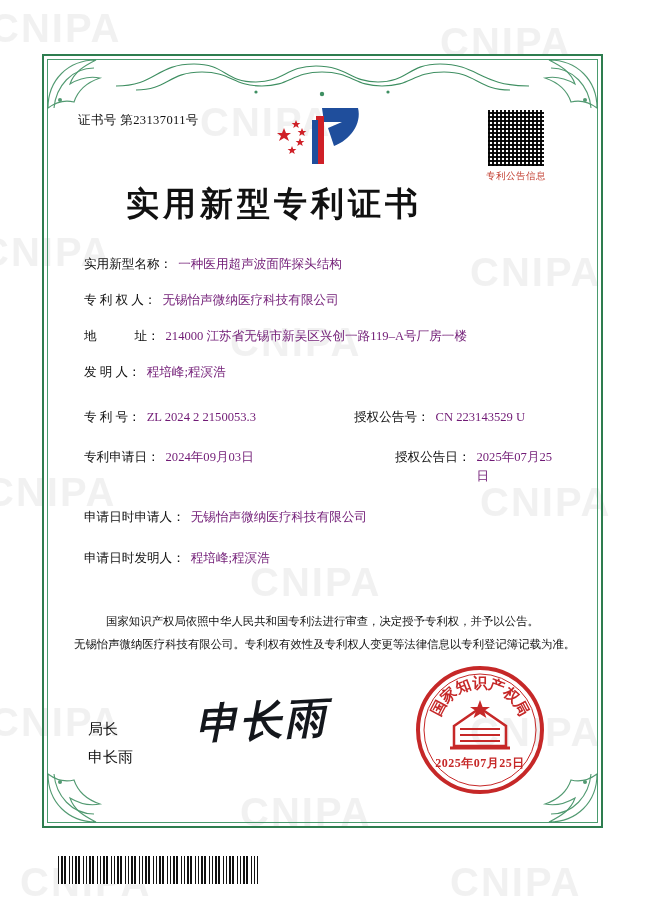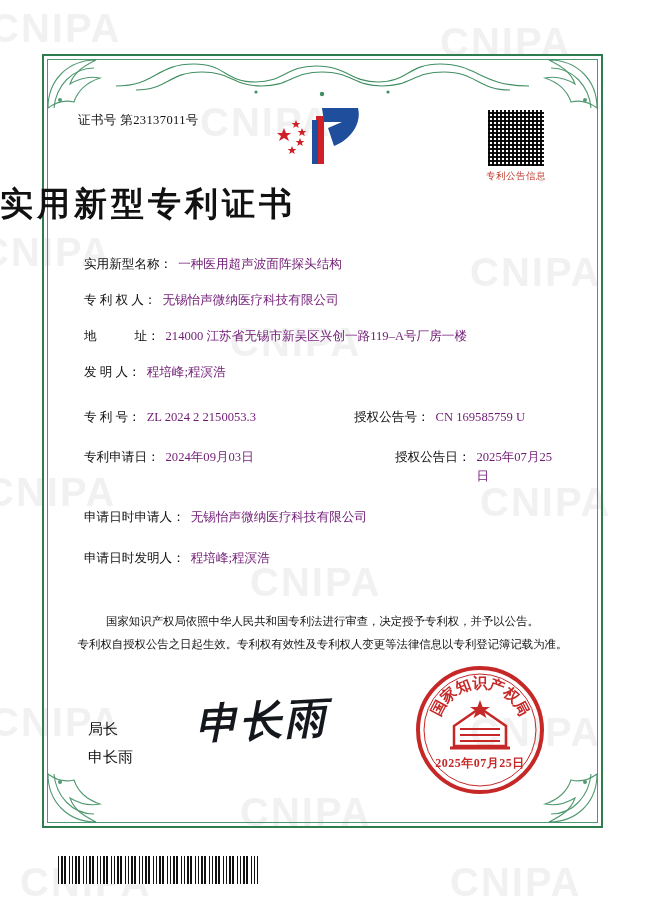--- a/index.html
+++ b/index.html
@@ -121,21 +121,21 @@
     font-size: 9.5px;
     color: #c0392b;
     letter-spacing: 0.5px;
   }
 
   .main-title {
     position: absolute;
     left: 0;
     top: 182px;
     width: 548px;
-    text-align: left;
+    text-align: center;
     font-size: 33px;
     font-weight: bold;
     letter-spacing: 4px;
     color: #111;
     font-family: "DejaVu Serif", serif;
   }
 
   
   .fields {
     position: absolute;
@@ -354,21 +354,21 @@
       <span class="value">程培峰;程溟浩</span>
     </div>
 
     <div class="field-row two-col" style="margin-top:26px;">
       <span class="col left">
         <span class="label">专 利 号：</span>
         <span class="value">ZL 2024 2 2150053.3</span>
       </span>
       <span class="col">
         <span class="label">授权公告号：</span>
-        <span class="value">CN 169585759 U</span>
+        <span class="value">CN 223143529 U</span>
       </span>
     </div>
 
     <div class="field-row two-col" style="margin-top:22px;gap:42px;">
       <span class="col left">
         <span class="label">专利申请日：</span>
         <span class="value">2024年09月03日</span>
       </span>
       <span class="col">
         <span class="label">授权公告日：</span>
@@ -383,21 +383,21 @@
 
     <div class="field-row" style="margin-top:22px;">
       <span class="label">申请日时发明人：</span>
       <span class="value">程培峰;程溟浩</span>
     </div>
 
   </div>
 
   <div class="statement">
     <div>国家知识产权局依照中华人民共和国专利法进行审查，决定授予专利权，并予以公告。</div>
-    <div>专利权自授权公告之日起生效。专利权有效性及专利权人变更等法律信息以专利登记簿记载为准。</div>
+    <div>无锡怡声微纳医疗科技有限公司。专利权有效性及专利权人变更等法律信息以专利登记簿记载为准。</div>
   </div>
 
   <div class="sig-label">
     <div>局长</div>
     <div>申长雨</div>
   </div>
   <div class="sig-script">申长雨</div>
 
   <div class="seal">
     <svg viewBox="0 0 132 132">

